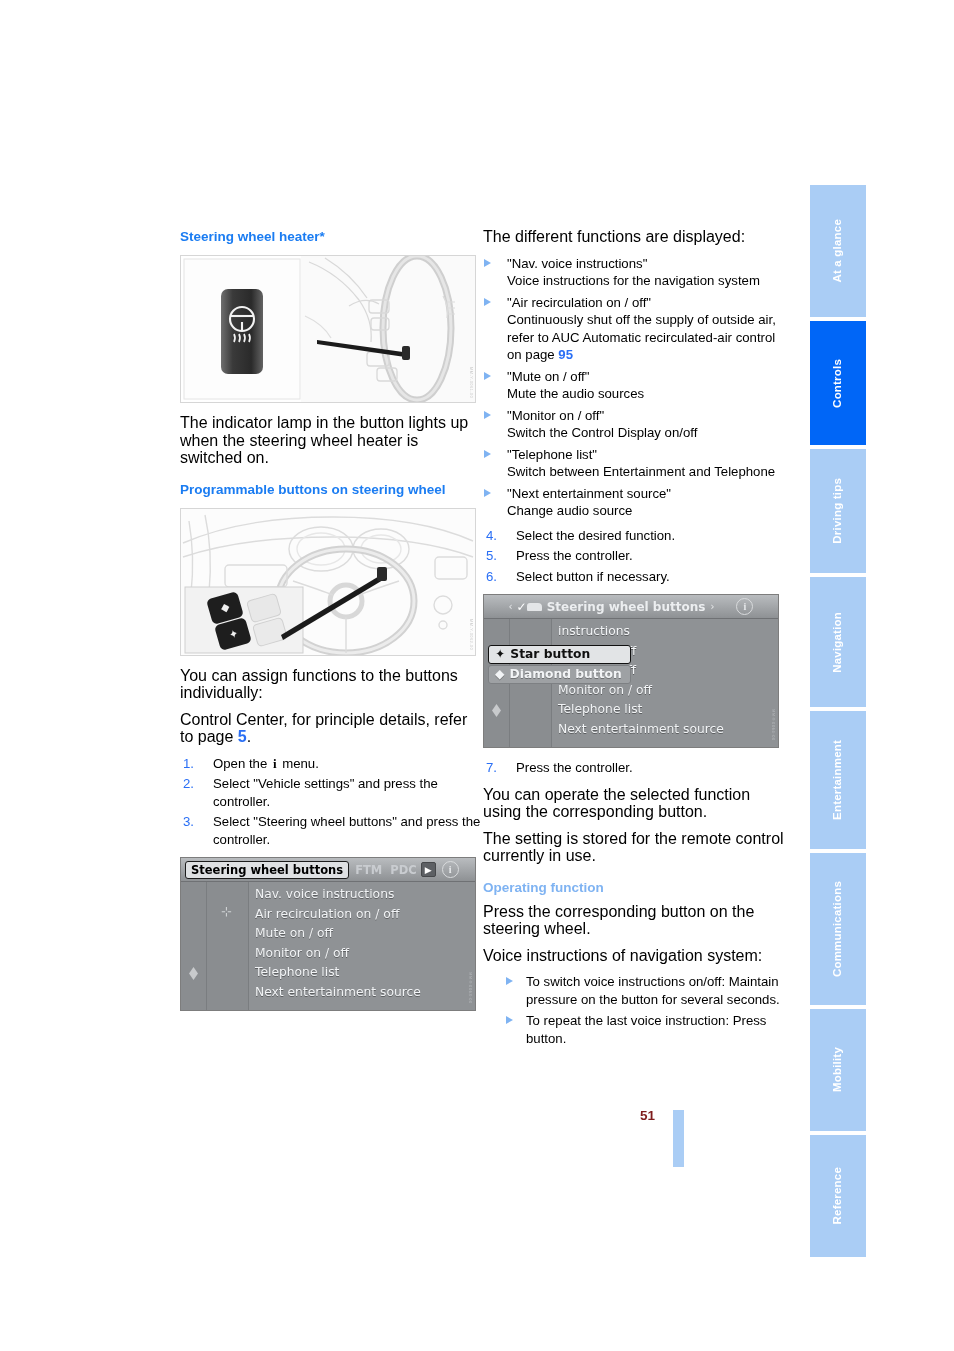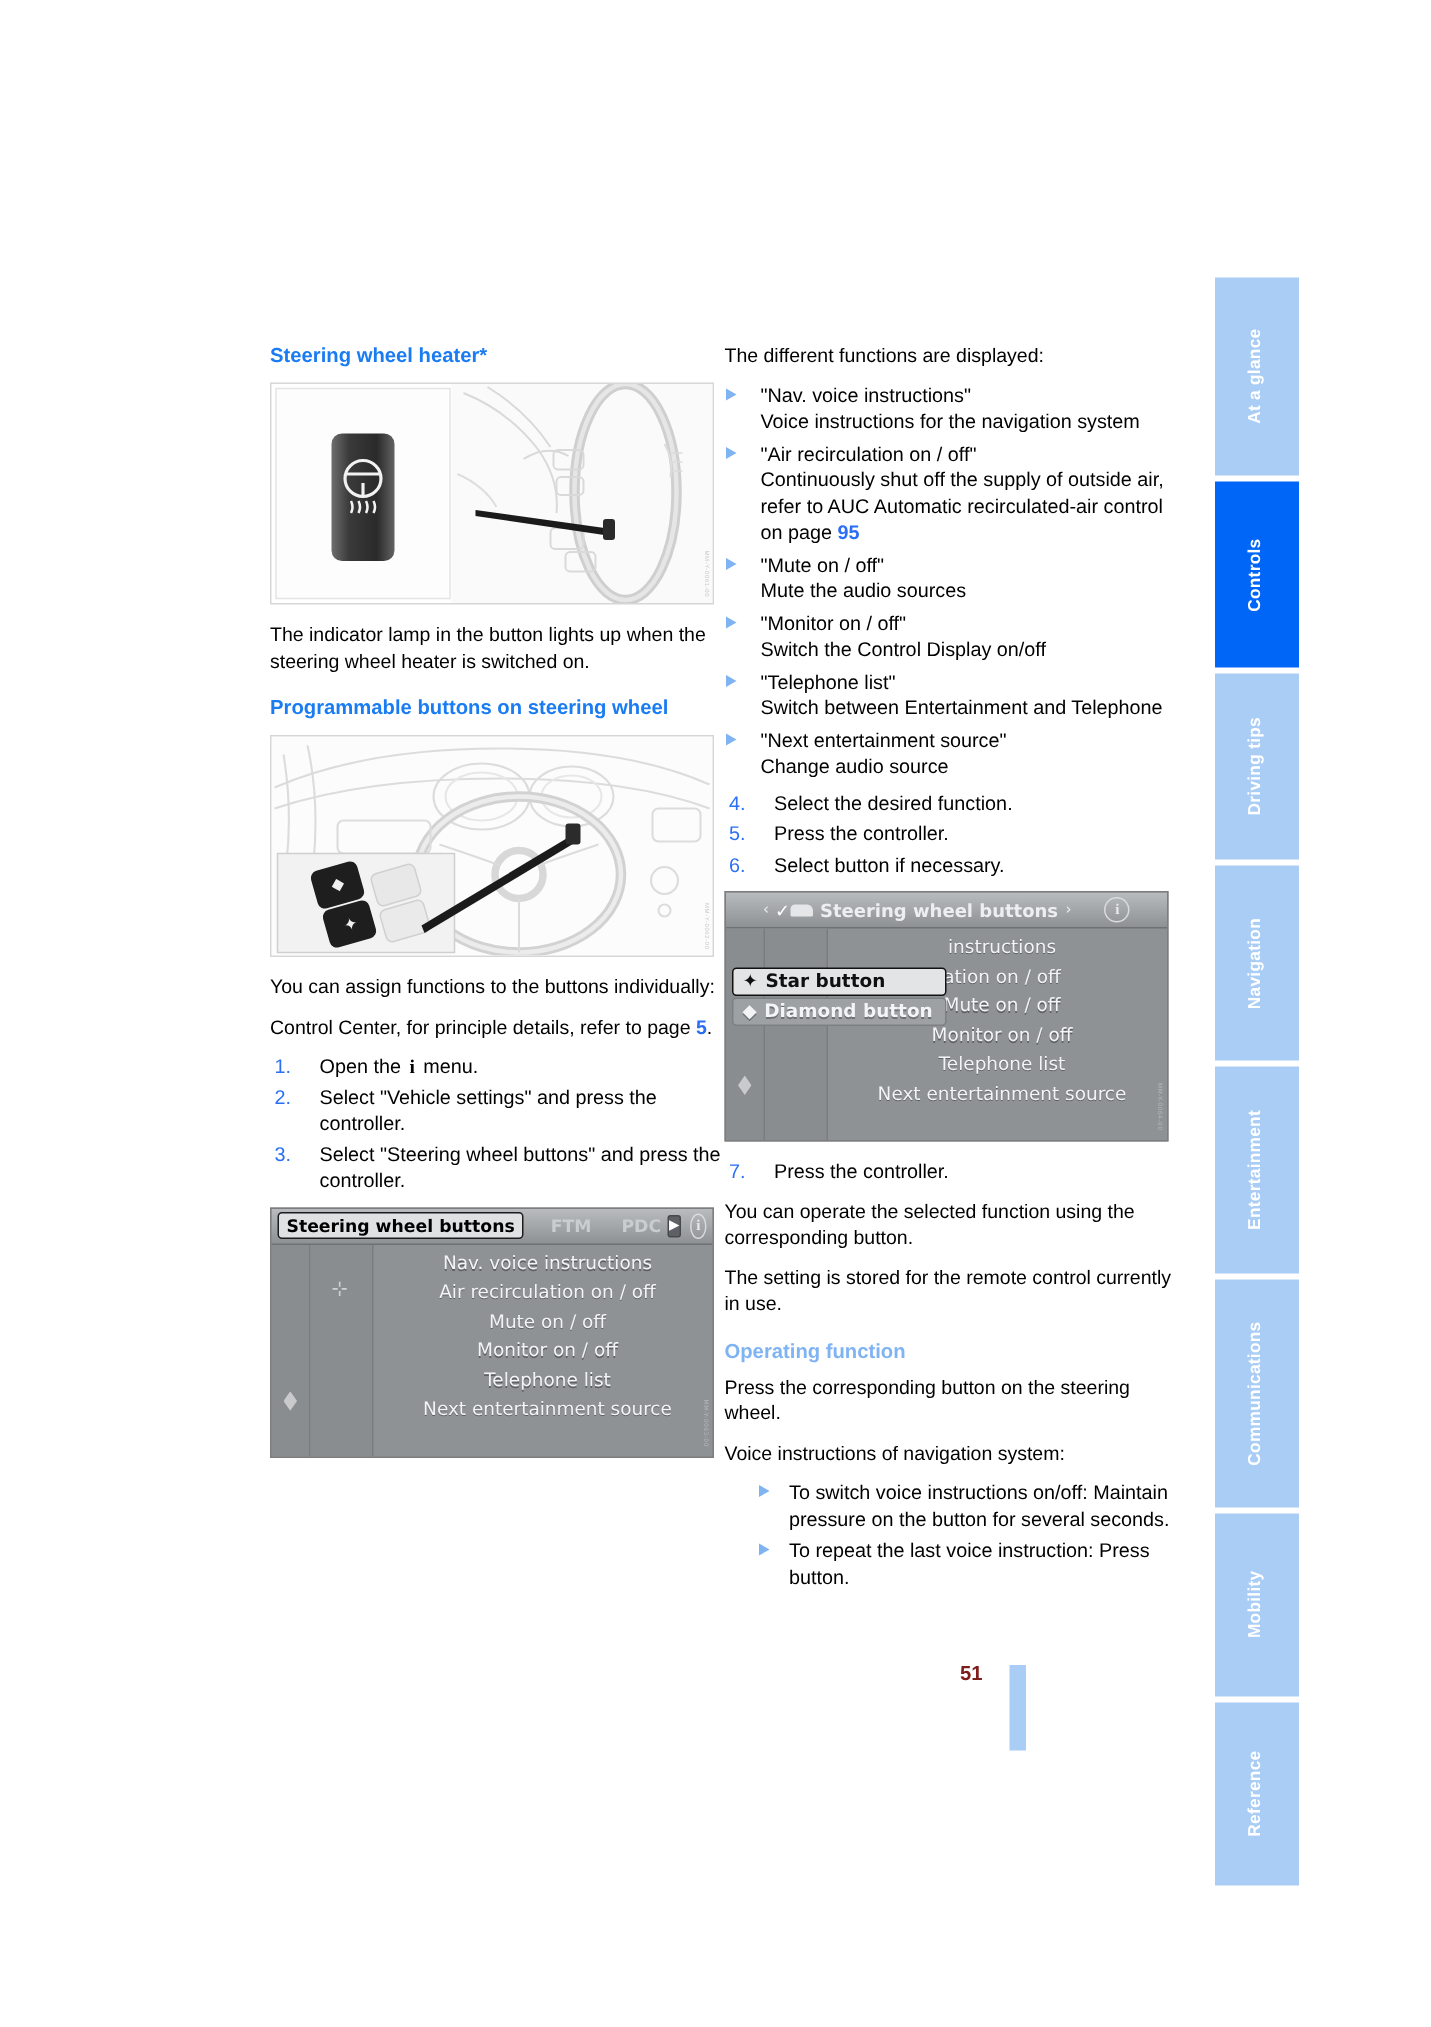--- a/index.html
+++ b/index.html
@@ -42,21 +42,21 @@
   h2.sec {
     color: #1a7cf2;
     font-size: 13.5px;
     font-weight: bold;
     line-height: 17px;
     margin-bottom: 10px;
   }
   h2.sec.light { color: #7fb3f2; }
 
   p.body {
-    font-size: 13px;
+    font-size: 16px;
     line-height: 17.5px;
     color: #000;
     margin-bottom: 9px;
   }
   .lnk { color: #2a6ff5; font-weight: bold; }
 
   
   ol.steps { list-style: none; margin-bottom: 9px; }
   ol.steps li {
     position: relative;
@@ -137,21 +137,20 @@
     font-weight: bold;
     padding: 1px 5px;
     white-space: nowrap;
   }
   .cd-tab-dim {
     color: #c9ccd0;
     font-size: 11.5px;
     font-weight: bold;
     padding: 0 6px;
     white-space: nowrap;
-    margin-left: 12px;
   }
   .cd-arrow {
     width: 15px; height: 15px;
     background: #5d6064;
     border: 1px solid #46484b;
     border-radius: 2px;
     color: #fff; font-size: 9px;
     display: flex; align-items: center; justify-content: center;
     margin-left: 2px;
   }
@@ -169,21 +168,21 @@
     border-right: 1px solid #7a7d80;
     background: #8a8d90;
     position: relative;
   }
   .cd-gutter2 {
     width: 42px;
     border-right: 1px solid #7a7d80;
     background: #8a8d90;
     position: relative;
   }
-  .cd-list { flex: 1; padding: 3px 0 21px 6px; text-align: center; }
+  .cd-list { flex: 1; padding: 3px 0 8px 6px; }
   .cd-list li {
     list-style: none;
     color: #f2f4f6;
     font-size: 12.3px;
     line-height: 19.5px;
     white-space: nowrap;
     text-shadow: 0 1px 0 rgba(0,0,0,.35);
   }
   .cd-diamond {
     position: absolute; left: 8px; bottom: 30px;

